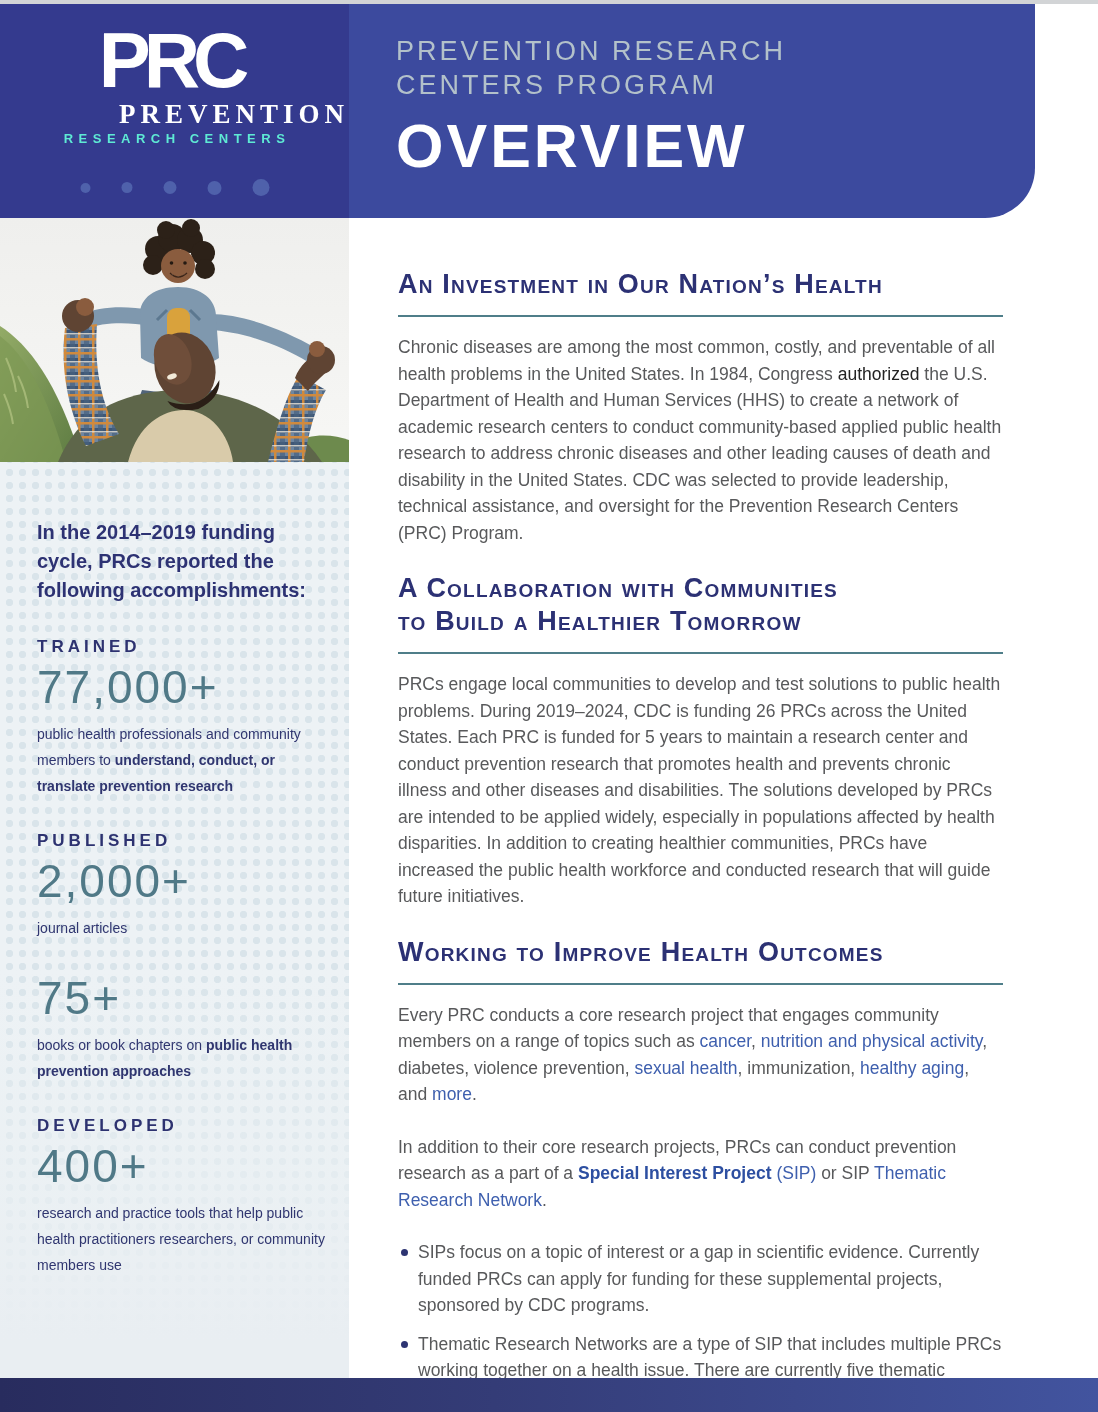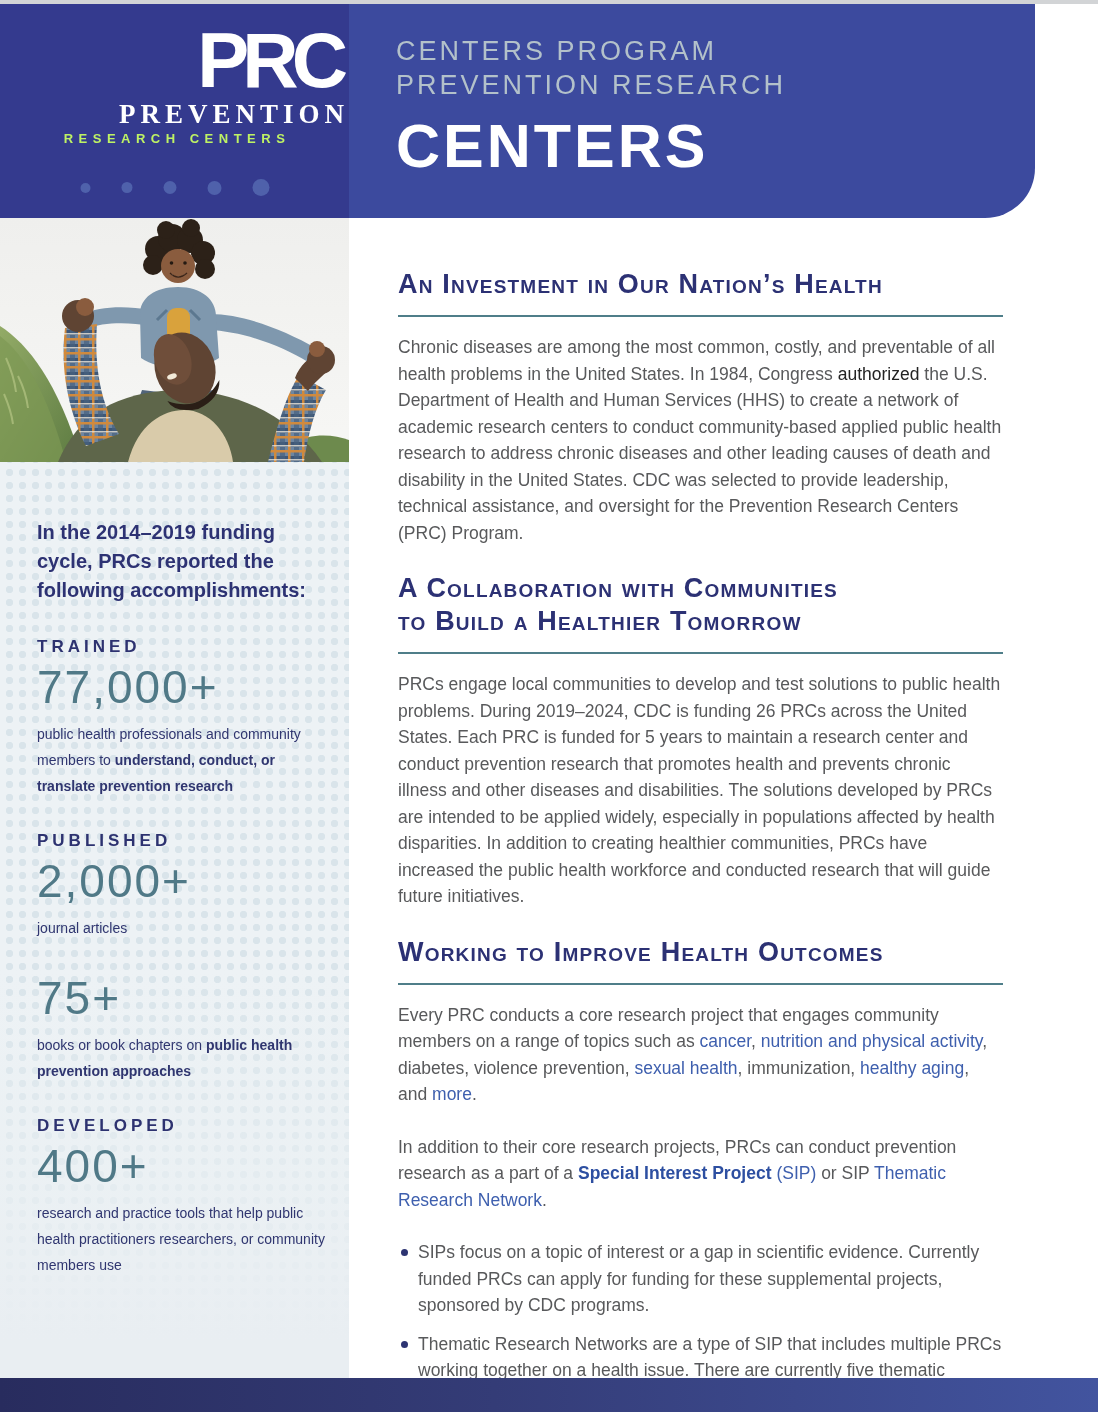--- a/index.html
+++ b/index.html
@@ -13,29 +13,29 @@
 
   
   .header {
     position:absolute; top:4px; left:0; width:1035px; height:214px;
     background:#3c4a9e; border-bottom-right-radius:50px;
   }
   .logo-box {
     position:absolute; top:0; left:0; width:349px; height:214px; background:#343a8e;
   }
   .logo-prc {
-    margin-top:16px; text-align:right; color:#ffffff; font-weight:bold;
+    margin-top:16px; text-align:center; color:#ffffff; font-weight:bold;
     font-size:78px; letter-spacing:-7px; line-height:80px; padding-right:8px;
   }
   .logo-l1 {
     text-align:right; color:#ffffff; font-weight:bold; font-size:27px;
     letter-spacing:5px; line-height:28px; text-indent:5px;font-family:Liberation Serif, serif;
   }
   .logo-l2 {
-    text-align:center; color:#bef264; font-weight:bold; font-size:13px;
+    text-align:center; color:#5eead4; font-weight:bold; font-size:13px;
     letter-spacing:5.5px; line-height:16px; margin-top:3px; text-indent:5px;
   }
   .logo-dots {
     position:absolute; bottom:22px; left:50%; transform:translateX(-50%);
     display:flex; align-items:center; gap:31px;
   }
   .logo-dots .d { display:block; border-radius:50%; background:#4f61ab; }
   .d1{width:10px;height:10px;} .d2{width:11px;height:11px;} .d3{width:13px;height:13px;}
   .d4{width:14px;height:14px;} .d5{width:17px;height:17px;}
 
@@ -120,23 +120,23 @@
       <div class="logo-l2">RESEARCH CENTERS</div>
       <div class="logo-dots">
         <span class="d d1"></span>
         <span class="d d2"></span>
         <span class="d d3"></span>
         <span class="d d4"></span>
         <span class="d d5"></span>
       </div>
     </div>
     <div class="band-text">
+      <div class="program">PREVENTION RESEARCH</div>
       <div class="program">CENTERS PROGRAM</div>
-      <div class="program">PREVENTION RESEARCH</div>
-      <div class="overview">CENTERS</div>
+      <div class="overview">OVERVIEW</div>
     </div>
   </header>
 
   <div class="photo">
     <svg width="349" height="244" viewBox="0 0 349 244" xmlns="http://www.w3.org/2000/svg">
       <defs>
         <linearGradient id="skyg" x1="0" y1="0" x2="0" y2="1">
           <stop offset="0" stop-color="#efefed"></stop>
             <stop offset="1" stop-color="#f7f7f5"></stop>
         </linearGradient>

